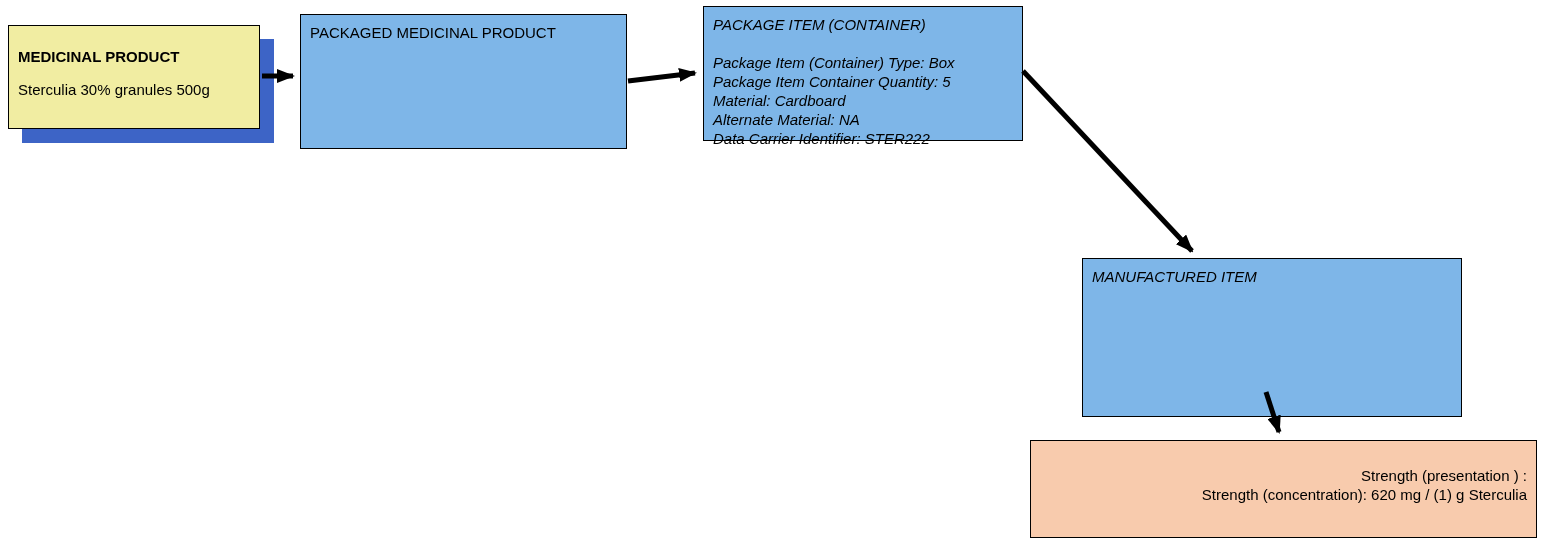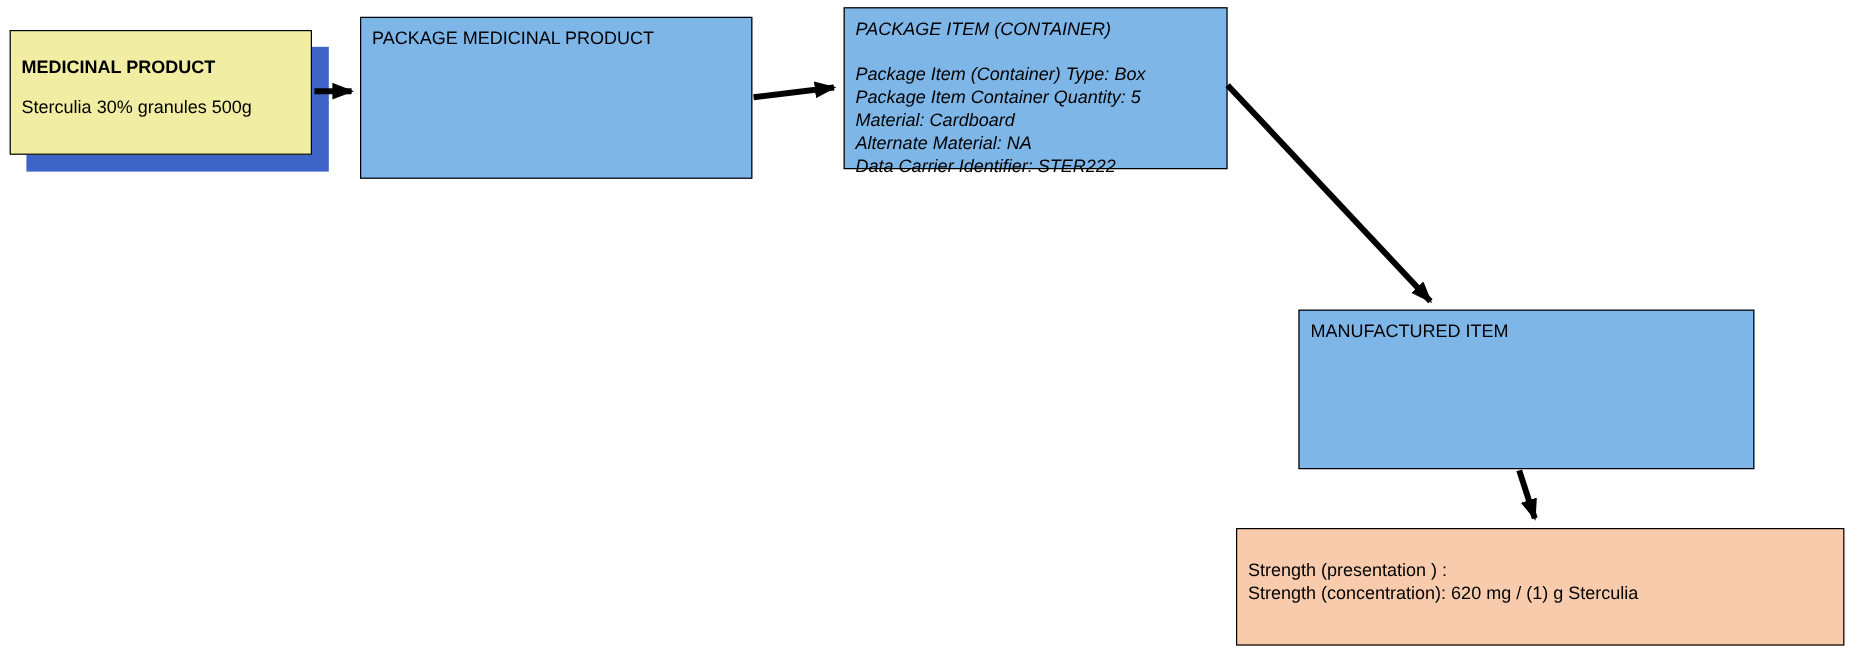--- a/index.html
+++ b/index.html
@@ -42,26 +42,26 @@
     box-shadow: 14px 14px 0 0 #3D64C6;
     text-align: left;
     padding-top: 21px;
   }
   .node-yellow .title { font-weight: bold; }
   .node-yellow .body { margin-top: 14px; }
   .node-orange {
     background: #F8CBAD;
     padding-top: 25px;
   }
-  .node-orange .body { margin-top: 0; }
+  .node-orange .body { margin-top: 0; text-align: right; }
 
   #node-medicinal   { left: 8px;    top: 25px;  width: 252px; height: 104px; }
   #node-packaged    { left: 300px;  top: 14px;  width: 327px; height: 135px; }
   #node-container   { left: 703px;  top: 6px;   width: 320px; height: 135px; font-style: italic; }
-  #node-manufactured{ left: 1082px; top: 258px; width: 380px; height: 133px; }
+  #node-manufactured{ left: 1082px; top: 258px; width: 380px; height: 159px; font-style: italic; }
   #node-strength    { left: 1030px; top: 440px; width: 507px; height: 98px;  }
 </style>
 </head>
 <body>
 
 <div class="canvas">
 
   <svg class="arrows" width="1548" height="544" viewBox="0 0 1548 544" xmlns="http://www.w3.org/2000/svg">
     <defs>
       <marker id="arrowhead" markerUnits="userSpaceOnUse" markerWidth="18" markerHeight="14" refX="16" refY="7" orient="auto">
@@ -73,21 +73,21 @@
     <line x1="1023" y1="71" x2="1192" y2="251" stroke="#000000" stroke-width="5" marker-end="url(#arrowhead)"></line>
     <line x1="1266" y1="392" x2="1279" y2="432" stroke="#000000" stroke-width="5" marker-end="url(#arrowhead)"></line>
   </svg>
 
   <div id="node-medicinal" class="node node-yellow">
     <div class="title">MEDICINAL PRODUCT</div>
     <div class="body">Sterculia 30% granules 500g</div>
   </div>
 
   <div id="node-packaged" class="node node-blue">
-    <div class="title">PACKAGE MEDICINAL PRODUCT</div>
+    <div class="title">PACKAGED MEDICINAL PRODUCT</div>
   </div>
 
   <div id="node-container" class="node node-blue">
     <div class="title">PACKAGE ITEM (CONTAINER)</div>
     <div class="body">Package Item (Container) Type: Box
 Package Item Container Quantity: 5
 Material: Cardboard
 Alternate Material: NA
 Data Carrier Identifier: STER222</div>
   </div>

